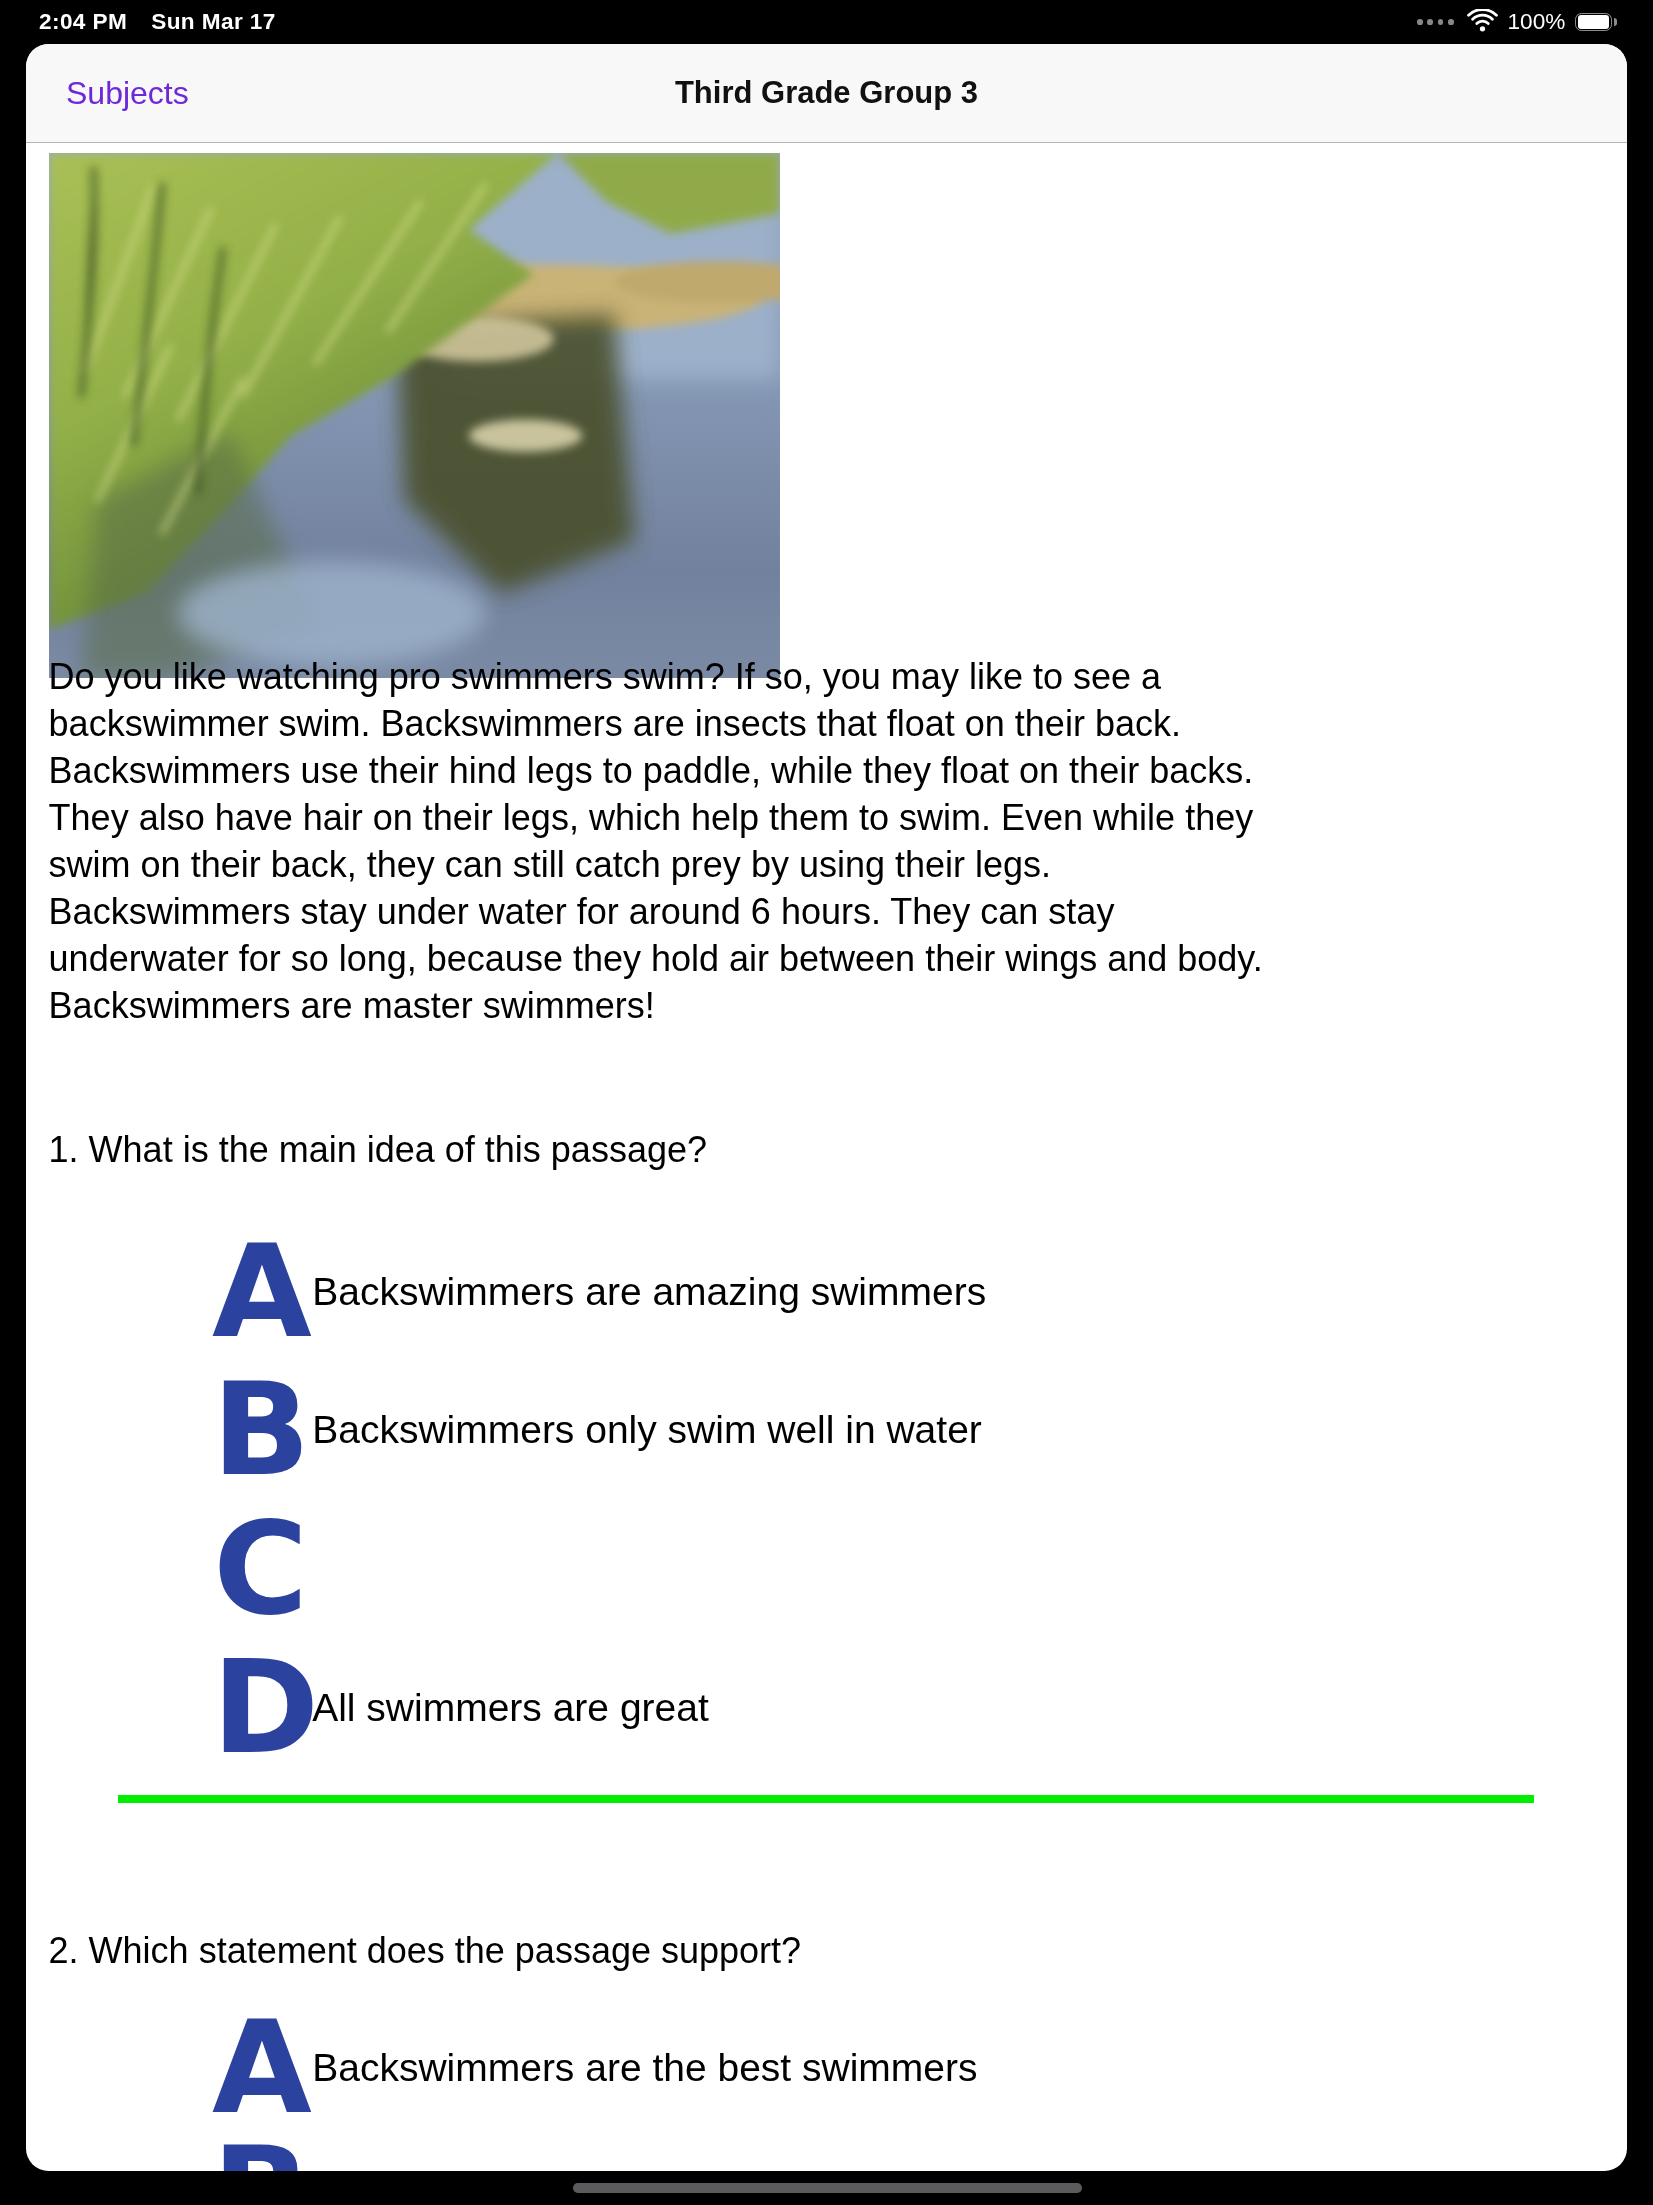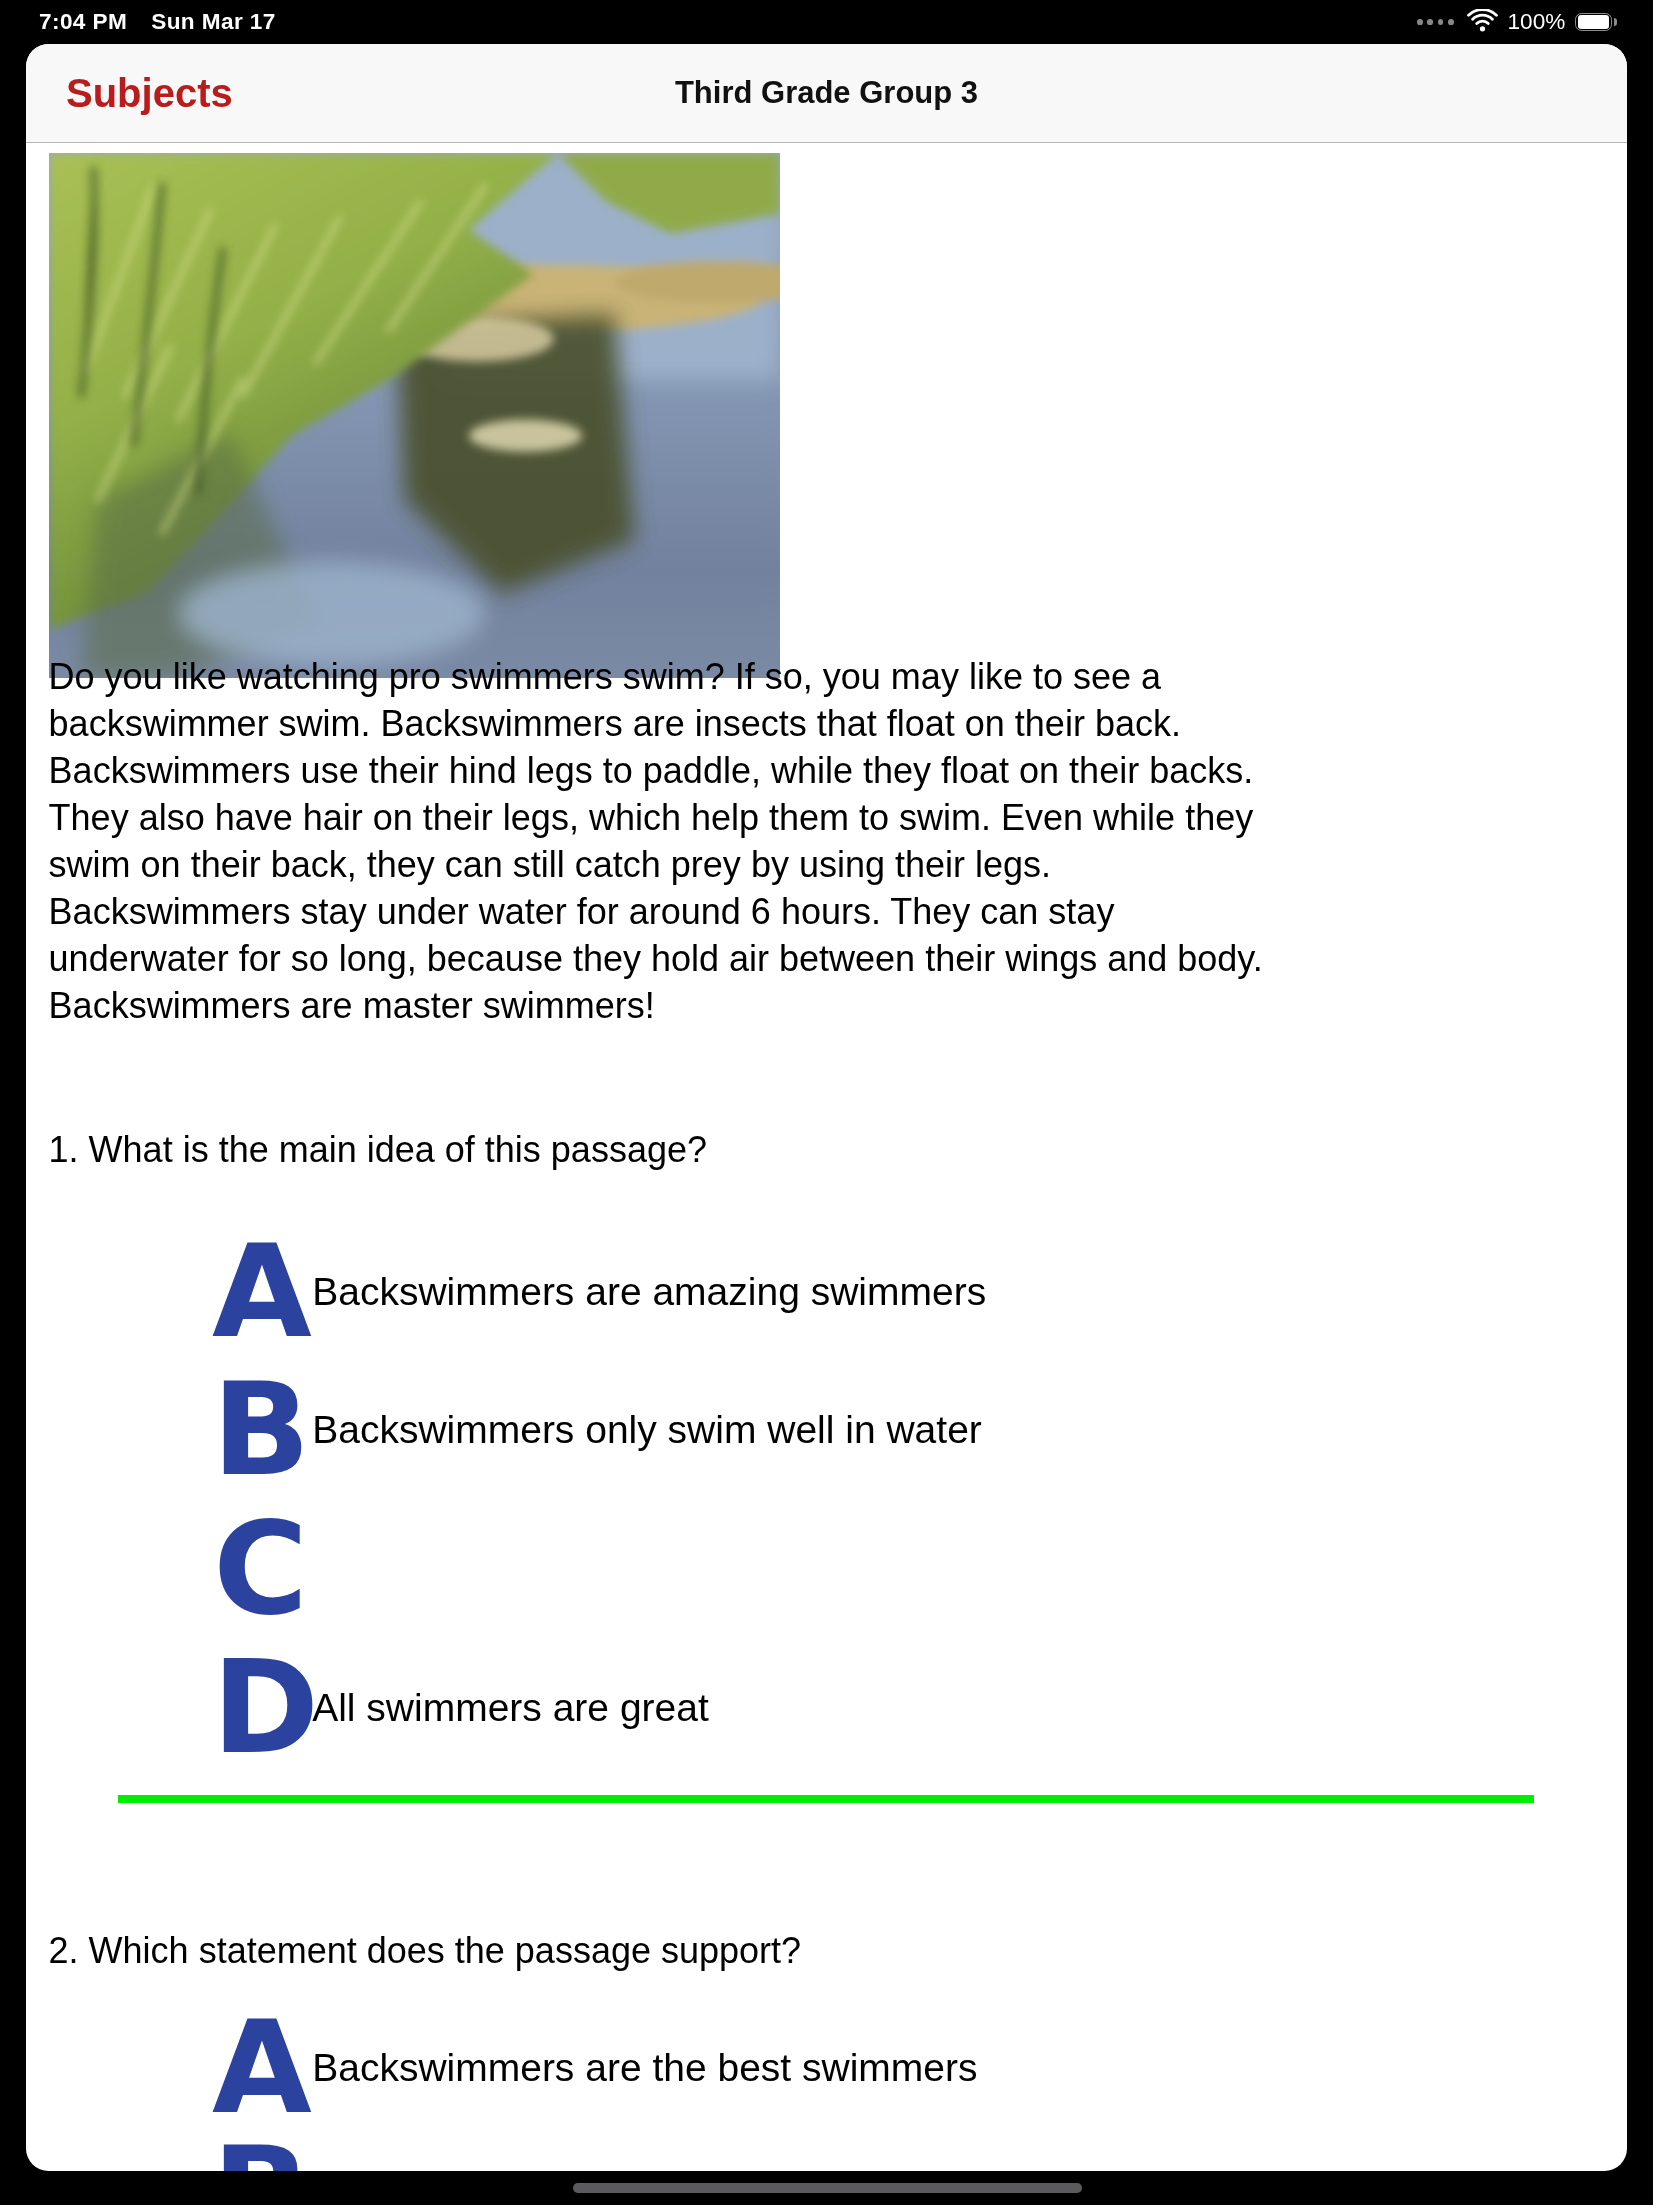--- a/index.html
+++ b/index.html
@@ -31,21 +31,21 @@
   .window{
     position:absolute;left:26px;top:44px;width:1601px;height:2127px;
     background:#fff;border-radius:22.6px;overflow:hidden;
   }
   .navbar{
     position:absolute;left:0;top:0;width:1601px;height:99px;
     background:#f8f8f8;border-bottom:1.6px solid #b5b5b5;box-sizing:border-box;z-index:5;
   }
   .navbar .back{
     position:absolute;left:40px;top:0;height:98px;display:flex;align-items:center;
-    color:#b91c1c;font-size:40px;cursor:pointer;font-weight:bold;
+    color:#6d28d9;font-size:32px;cursor:pointer;
   }
   .navbar .title{
     position:absolute;left:0;right:0;top:0;height:98px;display:flex;align-items:center;
     justify-content:center;color:#111;font-size:31px;font-weight:700;pointer-events:none;
   }
   .content{position:absolute;left:0;top:0;width:1523px;height:2127px;}
   
   .photo{position:absolute;left:22.6px;top:109px;width:731px;height:525px;overflow:hidden;}
   
   .passage{
@@ -78,21 +78,21 @@
   .home-indicator{
     position:absolute;left:573px;top:2183px;width:509px;height:9.7px;border-radius:4.8px;
     background:#5b5b5d;cursor:grab;
   }
 </style>
 </head>
 <body>
 
 <div class="status-bar">
   <div class="status-left">
-    <span>7:04 PM</span>
+    <span>2:04 PM</span>
     <span>Sun Mar 17</span>
   </div>
   <div class="status-right">
     <span class="cell-dots">
         <i></i>
         <i></i>
         <i></i>
         <i></i>
       </span>
     <span>

